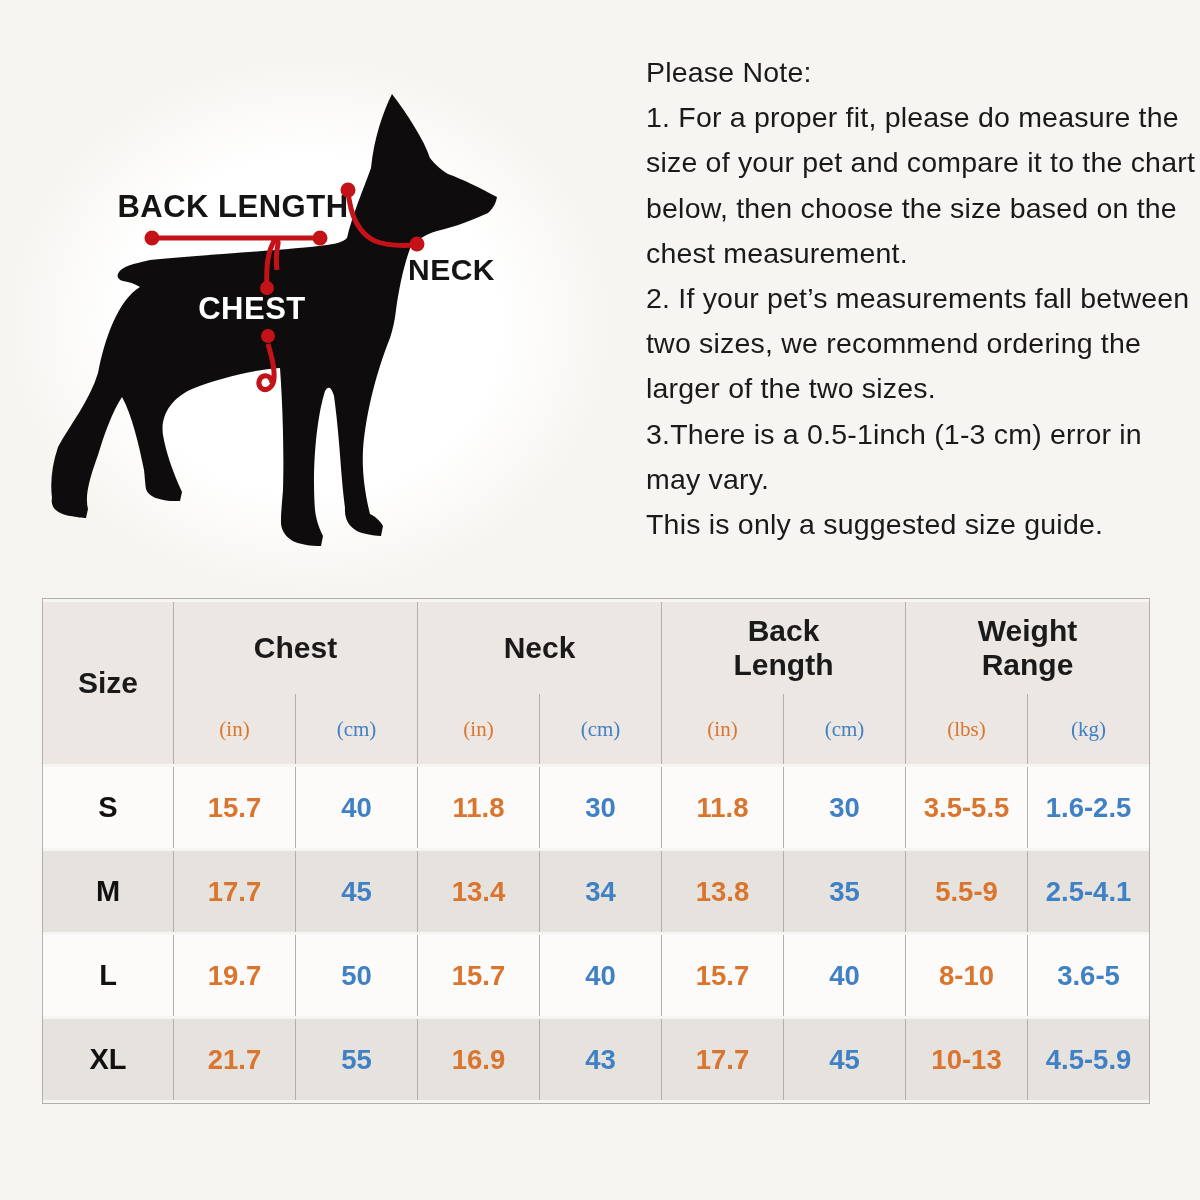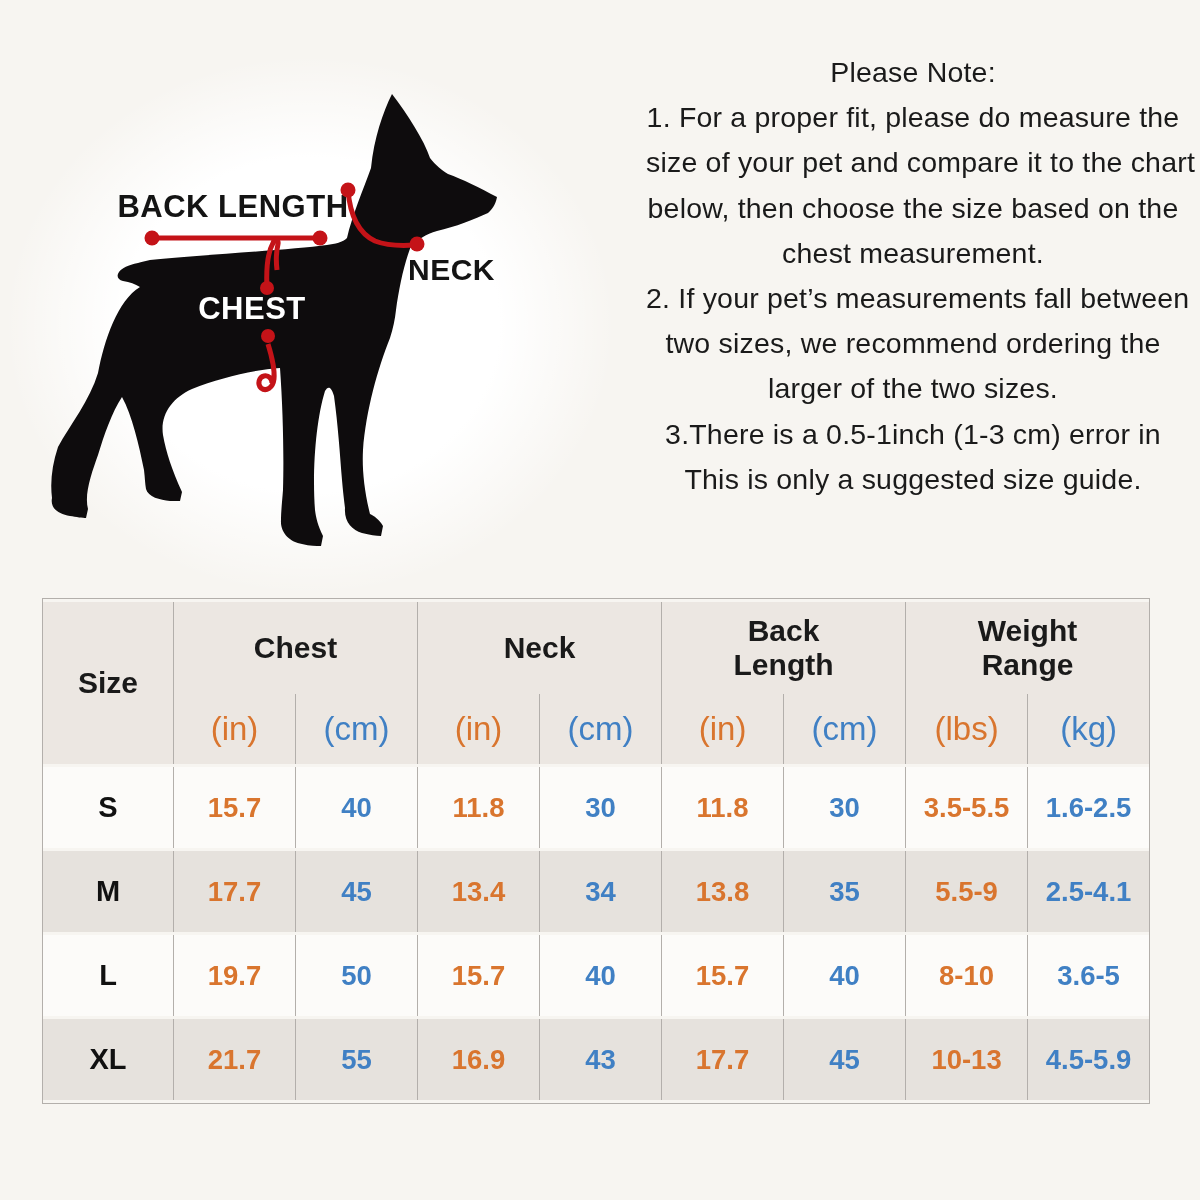--- a/index.html
+++ b/index.html
@@ -7,34 +7,34 @@
     --header-bg:#ece7e2; --row-light:#fcfbf9; --row-dark:#e6e2dd; --grid:#b3afab; --dog:#0e0c0d;
   }
   html,body{margin:0;padding:0;}
   .canvas{position:relative;width:1200px;height:1200px;background:var(--bg);overflow:hidden;
           font-family:"Liberation Sans",sans-serif;color:var(--ink);}
   .dog-backdrop{position:absolute;left:5px;top:55px;width:610px;height:540px;
           background:radial-gradient(closest-side,#ffffff 62%,rgba(255,255,255,0) 100%);}
   .diagram-svg{position:absolute;left:0;top:0;width:620px;height:600px;}
   .diagram-svg text{font-family:"Liberation Sans",sans-serif;font-weight:bold;}
   .note{position:absolute;left:646px;top:50px;width:534px;font-size:28.5px;
-        line-height:45.2px;color:var(--ink);letter-spacing:0.2px;text-align:center;}
+        line-height:45.2px;color:var(--ink);letter-spacing:0.2px;}
   .note .line{white-space:nowrap;}
   table.chart{position:absolute;left:42px;top:598px;width:1106px;table-layout:fixed;
         border-collapse:separate;border-spacing:0 3px;border:1px solid var(--grid);}
   table.chart th,table.chart td{padding:0;margin:0;}
   th.size-h{background:var(--header-bg);font-size:30px;font-weight:bold;height:162px;
         text-align:center;vertical-align:middle;}
   th.grp{background:var(--header-bg);vertical-align:top;}
   th.grp + th.grp, th.size-h + th.grp{border-left:1px solid var(--grid);}
   .grp-label{height:92px;display:flex;align-items:center;justify-content:center;
         font-size:30px;font-weight:bold;white-space:pre-line;line-height:34px;}
   .grp-units{display:flex;height:70px;}
   .grp-units .unit{flex:1;display:flex;align-items:center;justify-content:center;
-        font-size:33px;font-weight:normal;}
+        font-size:21px;font-weight:normal;font-family:Liberation Serif, serif;}
   .grp-units .unit + .unit{border-left:1px solid var(--grid);}
   tbody td{height:81px;text-align:center;vertical-align:middle;font-size:27.5px;}
   tbody td + td{border-left:1px solid var(--grid);font-weight:bold;}
   tbody tr.r-light td{background:var(--row-light);}
   tbody tr.r-dark td{background:var(--row-dark);}
   td.c-size{font-weight:bold;font-size:29px;color:#111;}
   .t-orange{color:var(--orange);}
   .t-blue{color:var(--blue);}
 </style>
 </head>
@@ -115,20 +115,21 @@
   <div class="note">
     <div class="line">Please Note:</div>
     <div class="line">1. For a proper fit, please do measure the</div>
     <div class="line">size of your pet and compare it to the chart</div>
     <div class="line">below, then choose the size based on the</div>
     <div class="line">chest measurement.</div>
     <div class="line">2. If your pet’s measurements fall between</div>
     <div class="line">two sizes, we recommend ordering the</div>
     <div class="line">larger of the two sizes.</div>
     <div class="line">3.There is a 0.5-1inch (1-3 cm) error in</div>
+    <div class="line">may vary.</div>
     <div class="line">This is only a suggested size guide.</div>
   </div>
 
   <table class="chart">
     <colgroup>
       <col style="width:130px">
       <col style="width:122px">
         <col style="width:122px">
         <col style="width:122px">
         <col style="width:122px">

